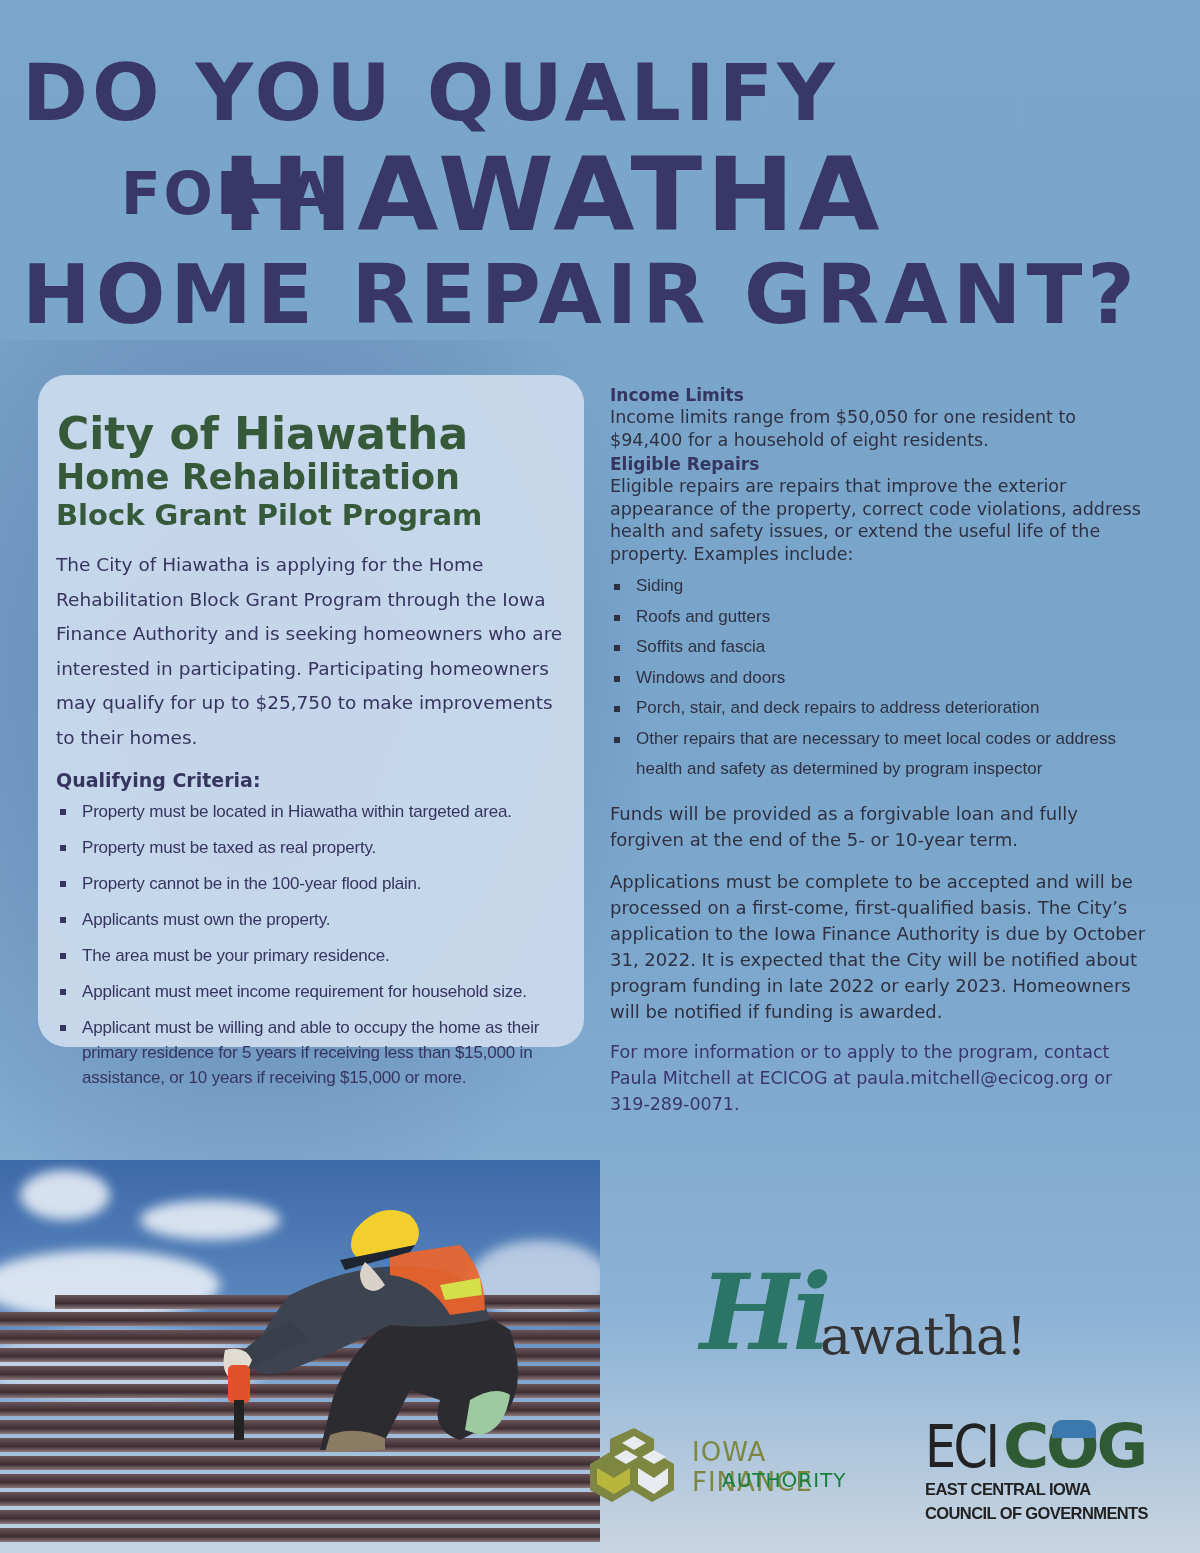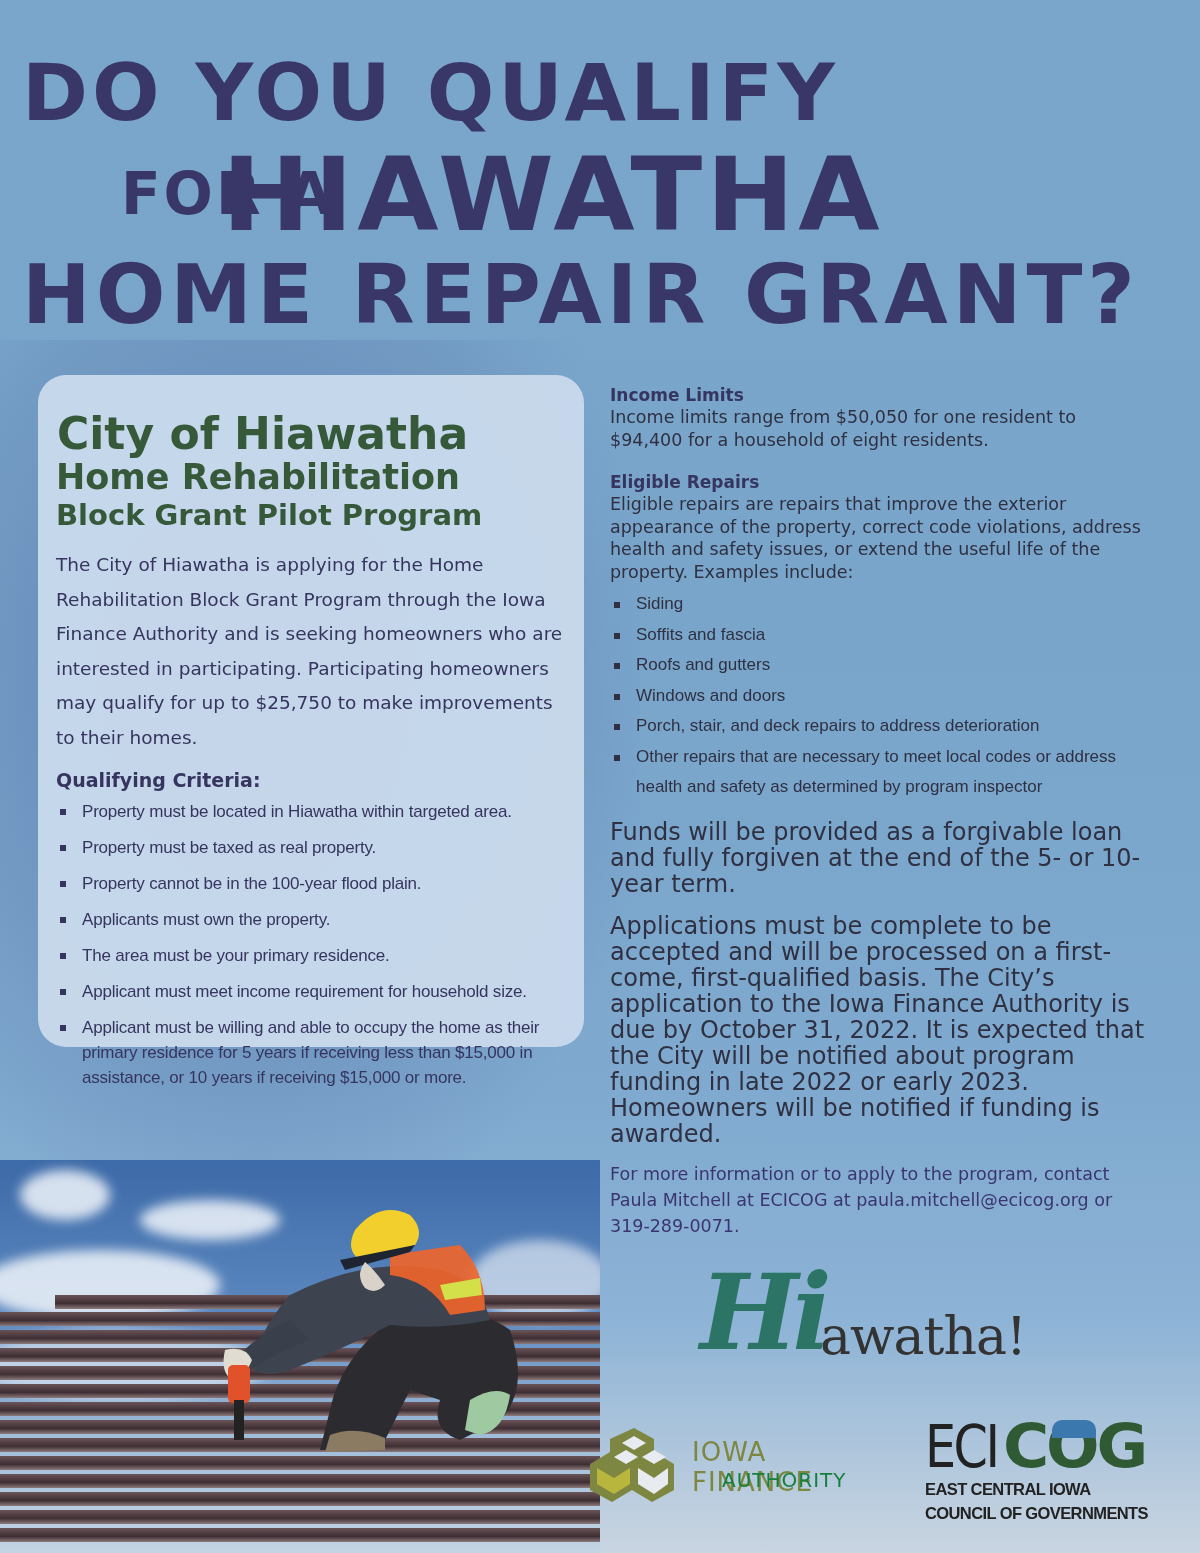--- a/index.html
+++ b/index.html
@@ -45,29 +45,29 @@
     position: relative; padding-left: 26px; color: #36355f;
     font-family: "Liberation Sans", sans-serif; font-size: 17px; line-height: 25px;
     margin-bottom: 11px; transform-origin: left; letter-spacing: -0.2px;
   }
   .bullet { position: absolute; left: 4px; top: 10px; width: 6px; height: 6px; background: #36355f; }
 
   
   .rcol { position: absolute; left: 610px; top: 384px; width: 540px; color: #2f3041; }
   .r-head { color: #36355f; font-weight: bold; font-size: 17px; line-height: 22px; }
   .r-text { font-size: 17.5px; line-height: 22.5px; }
-  .gap1 { margin-top: 20px; }
+  .gap1 { margin-top: 2px; }
   .rep-list { list-style: none; margin-top: 6px; }
   .rep-list li {
     position: relative; padding-left: 26px; font-family: "Liberation Sans", sans-serif;
     font-size: 17px; line-height: 30.5px; color: #2f3041;
   }
   .rep-list li .bullet { top: 13px; background: #2f3041; }
   .rep-list li.two { line-height: 30.5px; }
-  .r-para { font-size: 24px; line-height: 26px; margin-top: 16px; }
+  .r-para { font-size: 18px; line-height: 26px; margin-top: 16px; }
   .r-contact { color: #3a3570; font-size: 17.5px; line-height: 26px; margin-top: 14px; }
 
   
   .photo {
     position: absolute; left: 0; top: 1160px; width: 600px; height: 393px; overflow: hidden;
   }
   .photo-sky { position: absolute; inset: 0; background: linear-gradient(180deg, #3d6aa8 0%, #5d89c0 40%, #9fbcd9 70%, #c3d4e4 100%); }
   .cloud { position: absolute; background: rgba(240,244,250,0.85); border-radius: 50%; filter: blur(6px); }
   .roof { position: absolute; left: 0; top: 130px; width: 600px; height: 263px; }
   .roof-stripe { position: absolute; left: 0; width: 100%; height: 14px; background: linear-gradient(180deg, #6a5458 0%, #3e2e33 60%, #8d7a7c 100%); }
@@ -125,22 +125,22 @@
   </ul>
 </div>
 
 <div class="rcol">
   <div class="r-head">Income Limits</div>
   <p class="r-text">Income limits range from $50,050 for one resident to $94,400 for a household of eight residents.</p>
   <div class="r-head gap1">Eligible Repairs</div>
   <p class="r-text">Eligible repairs are repairs that improve the exterior appearance of the property, correct code violations, address health and safety issues, or extend the useful life of the property. Examples include:</p>
   <ul class="rep-list">
     <li><span class="bullet"></span><span>Siding</span></li>
+    <li><span class="bullet"></span><span>Roofs and gutters</span></li>
     <li><span class="bullet"></span><span>Soffits and fascia</span></li>
-    <li><span class="bullet"></span><span>Roofs and gutters</span></li>
     <li><span class="bullet"></span><span>Windows and doors</span></li>
     <li><span class="bullet"></span><span>Porch, stair, and deck repairs to address deterioration</span></li>
     <li class="two"><span class="bullet"></span><span>Other repairs that are necessary to meet local codes or address health and safety as determined by program inspector</span></li>
   </ul>
   <p class="r-para">Funds will be provided as a forgivable loan and fully forgiven at the end of the 5- or 10-year term.</p>
   <p class="r-para">Applications must be complete to be accepted and will be processed on a first-come, first-qualified basis. The City’s application to the Iowa Finance Authority is due by October 31, 2022. It is expected that the City will be notified about program funding in late 2022 or early 2023. Homeowners will be notified if funding is awarded.</p>
   <p class="r-contact">For more information or to apply to the program, contact Paula Mitchell at ECICOG at paula.mitchell@ecicog.org or 319-289-0071.</p>
 </div>
 
 <div class="photo">

